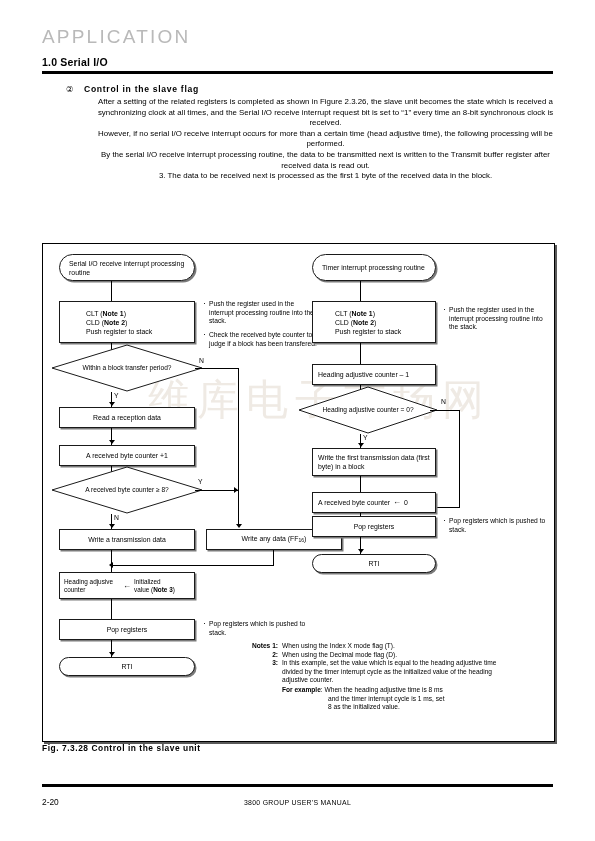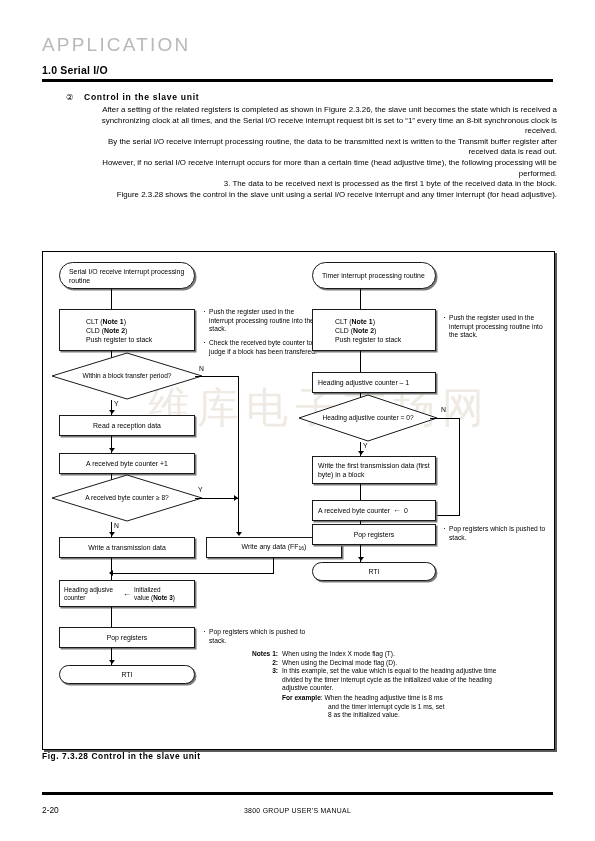--- a/index.html
+++ b/index.html
@@ -4,21 +4,21 @@
 <style>
   html,body{margin:0;padding:0;}
   body{
     width:595px;height:841px;
     background:#ffffff;
     font-family:"Liberation Sans", sans-serif;
     color:#000;
     position:relative;
     overflow:hidden;
   }
-  .page{position:absolute;left:0;top:8px;width:595px;height:716px;}
+  .page{position:absolute;left:0;top:0;width:595px;height:716px;}
 
   
   .app-title{
     position:absolute;left:42px;top:26px;
     font-size:19px;letter-spacing:2.2px;
     color:#b9b9b9;font-weight:400;
   }
   .section-title{
     position:absolute;left:42px;top:56px;
     font-size:10.5px;font-weight:bold;letter-spacing:.2px;
@@ -33,21 +33,21 @@
   .bullet-head{
     position:relative;padding-left:42px;
     font-size:8.6px;font-weight:bold;letter-spacing:.7px;
     margin-bottom:3px;
   }
   .bullet-head .circnum{
     position:absolute;left:24px;top:0;font-weight:400;font-size:8.2px;
   }
   .para{
     font-size:7.9px;line-height:10.6px;
-    margin-left:52px;margin-bottom:0px;text-align:right;
+    margin-left:52px;margin-bottom:0px;text-align:center;
   }
 
   
   .figframe{
     position:absolute;left:42px;top:243px;width:511px;height:497px;
     border:1.4px solid #000;
     box-shadow:2px 2px 0 #5a5a5a;
     background:#fff;
     overflow:hidden;
   }
@@ -155,27 +155,26 @@
 
 <div class="page">
 
   <div class="app-title">APPLICATION</div>
   <div class="section-title">1.0 Serial I/O</div>
   <div class="rule-top"></div>
 
   <div class="intro">
     <div class="bullet-head">
       <span class="circnum">②</span>
-      <span>Control in the slave unit</span>
+      <span>Control in the slave flag</span>
     </div>
     <div class="para">After a setting of the related registers is completed as shown in Figure 2.3.26, the slave unit becomes the state which is received a synchronizing clock at all times, and the Serial I/O receive interrupt request bit is set to “1” every time an 8-bit synchronous clock is received.</div>
+    <div class="para">However, if no serial I/O receive interrupt occurs for more than a certain time (head adjustive time), the following processing will be performed.</div>
     <div class="para">By the serial I/O receive interrupt processing routine, the data to be transmitted next is written to the Transmit buffer register after received data is read out.</div>
-    <div class="para">However, if no serial I/O receive interrupt occurs for more than a certain time (head adjustive time), the following processing will be performed.</div>
     <div class="para">3. The data to be received next is processed as the first 1 byte of the received data in the block.</div>
-    <div class="para">Figure 2.3.28 shows the control in the slave unit using a serial I/O receive interrupt and any timer interrupt (for head adjustive).</div>
   </div>
 
   <div class="figframe">
     <div class="fig-inner">
 
       <div class="watermark">维库电子市场网</div>
 
       <div class="node term" style="left:16px;top:10px;width:136px;height:27px;">
         <span>Serial I/O receive interrupt processing routine</span>
       </div>

